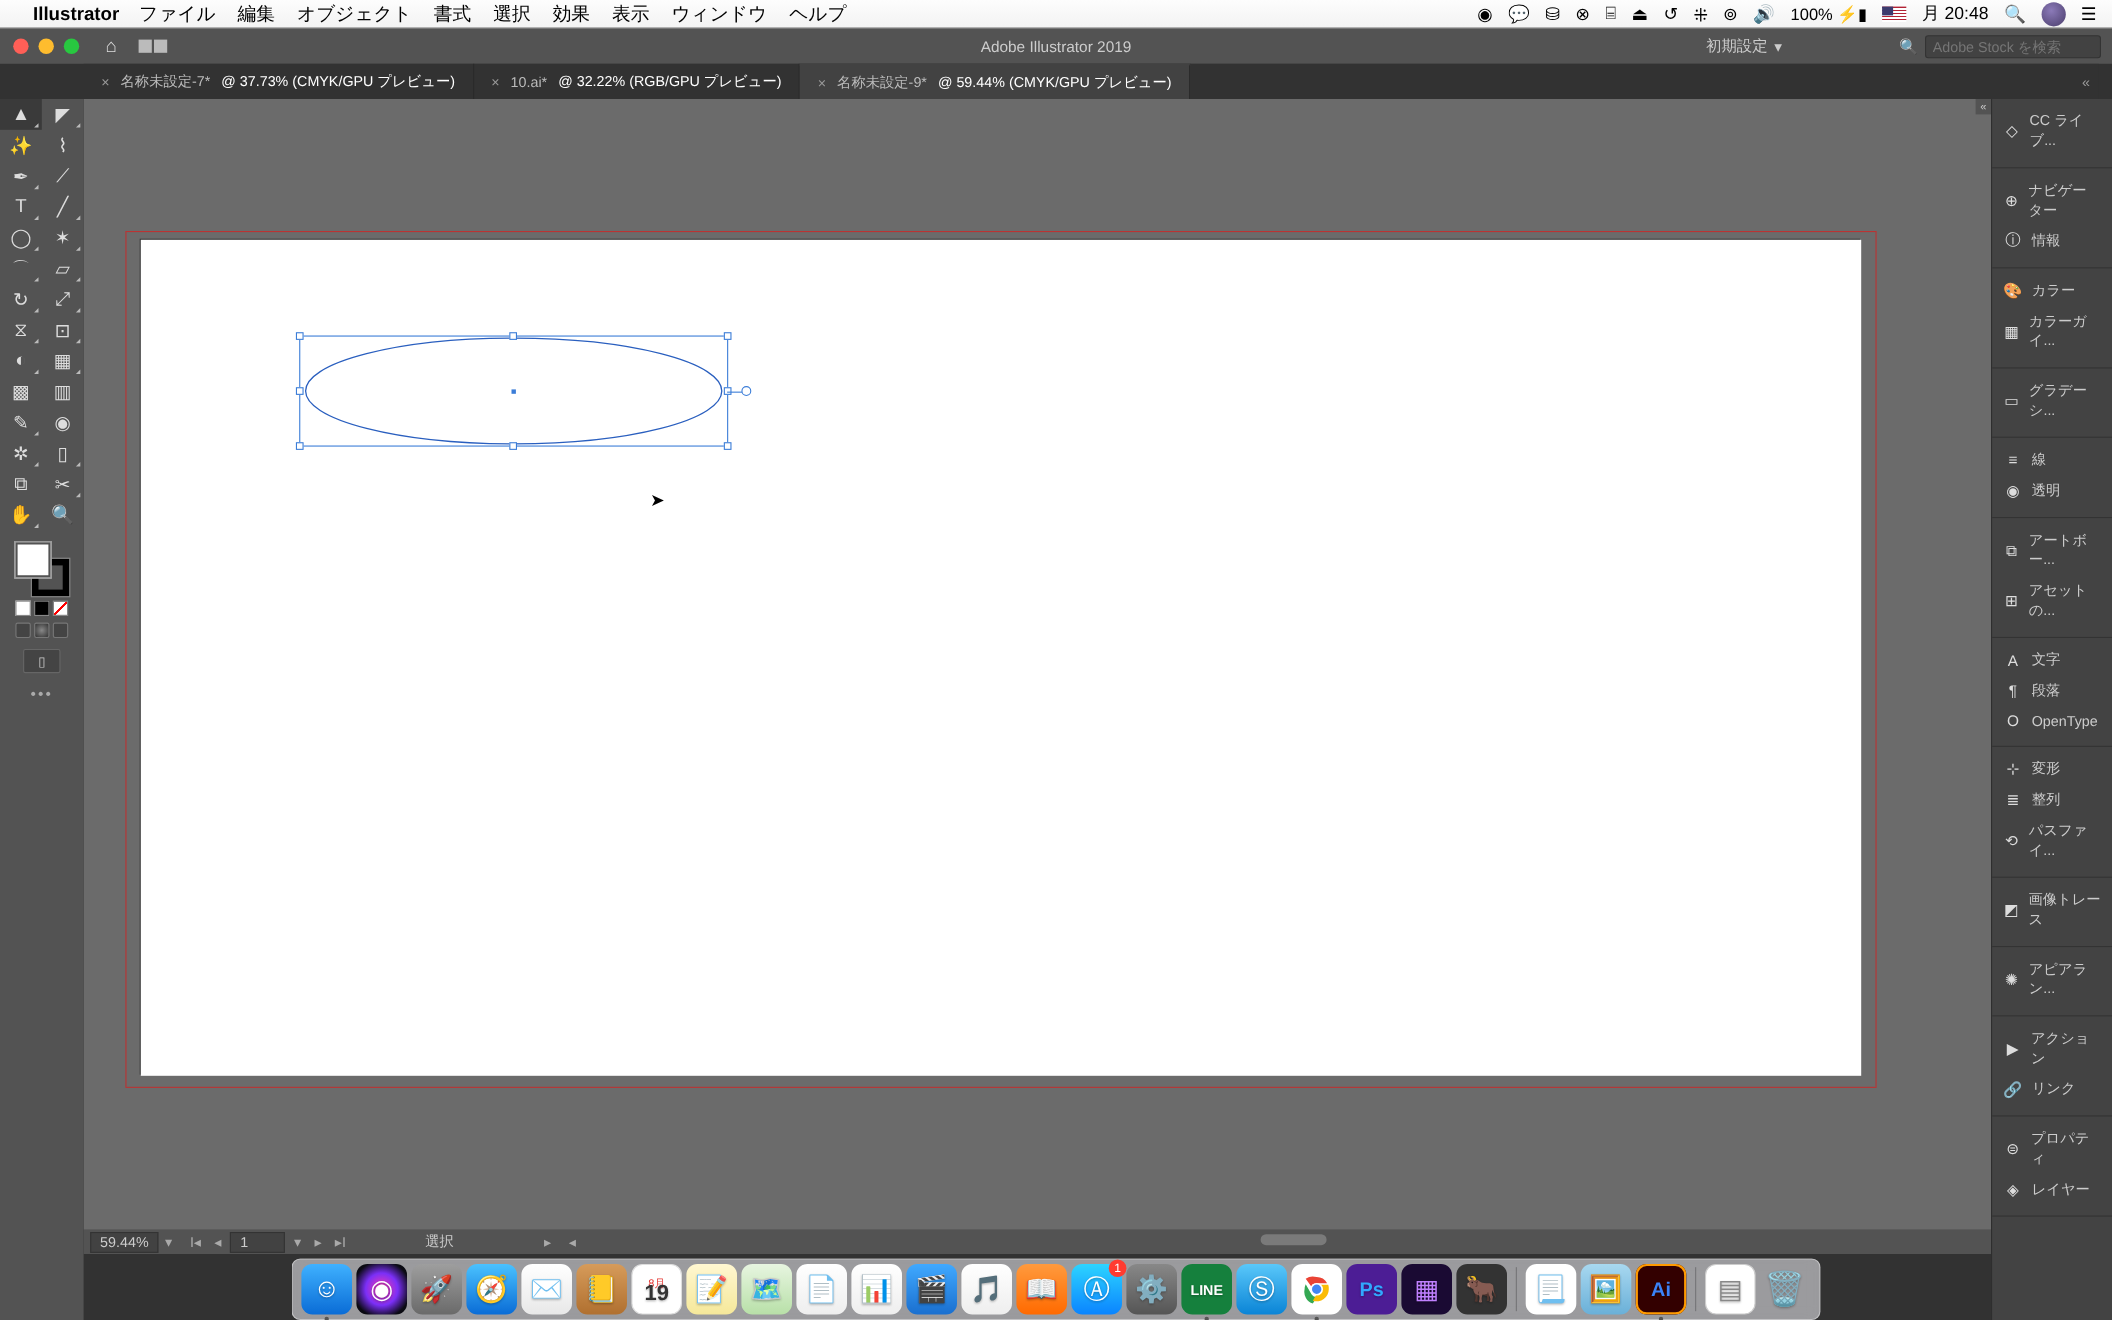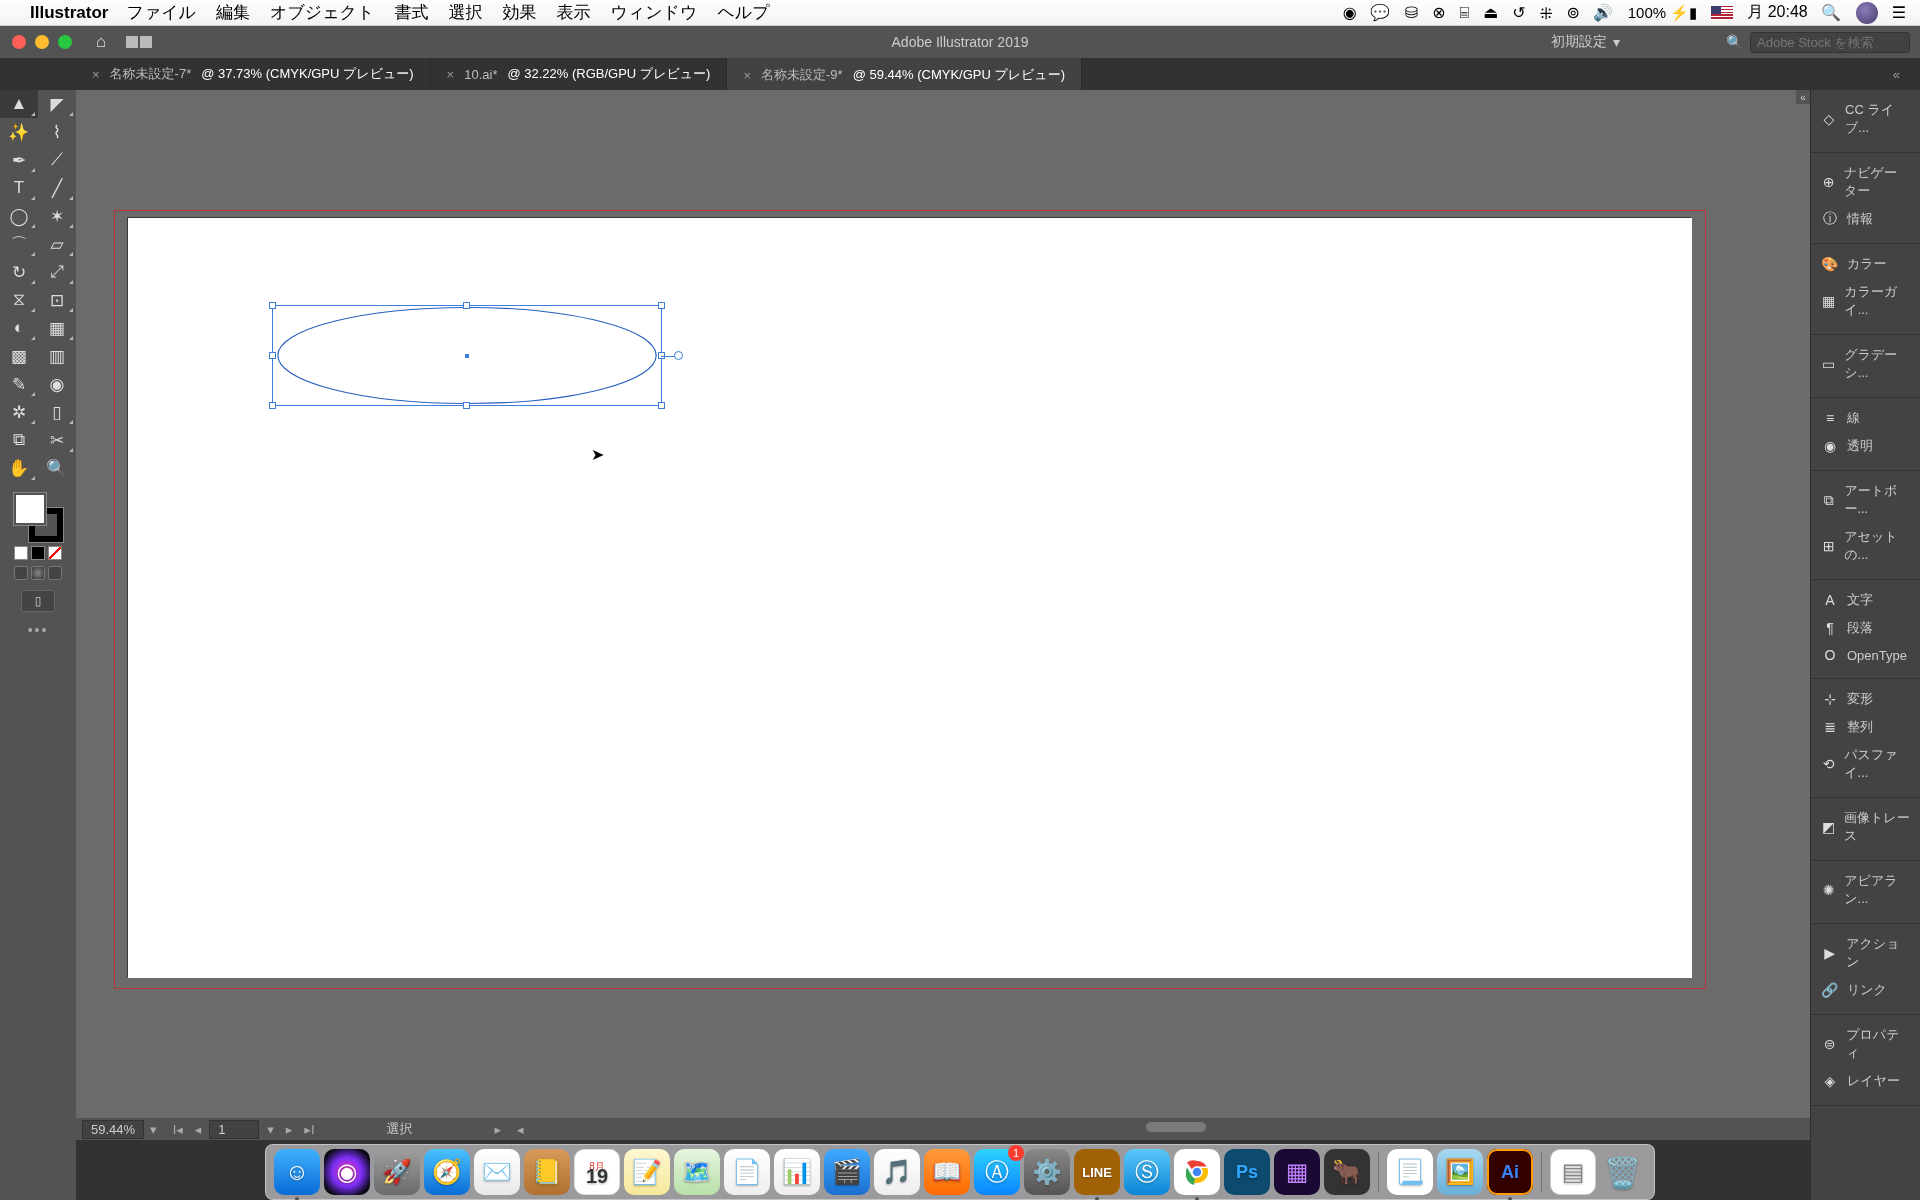--- a/index.html
+++ b/index.html
@@ -109,24 +109,24 @@
 .di-contacts{background:linear-gradient(#d69b5a,#b07030);}
 .di-cal{background:#fff;color:#e53935;border:1px solid #ddd;}
 .di-notes{background:linear-gradient(#fff7d1,#f5e89a);color:#b58b00;}
 .di-maps{background:linear-gradient(#e7f5e0,#b8e0a8);}
 .di-numbers{background:linear-gradient(#fff,#eee);color:#28b463;}
 .di-keynote{background:linear-gradient(#40a9ff,#1a6fcf);}
 .di-music{background:linear-gradient(#fff,#eee);color:#ff3b68;}
 .di-books{background:linear-gradient(#ff9a3d,#ff6a00);}
 .di-appstore{background:linear-gradient(#2dd4ff,#0a84ff);}
 .di-sys{background:linear-gradient(#888,#555);}
-.di-line{background:#a16207;}
+.di-line{background:#15803d;}
 .di-skype{background:linear-gradient(#5ac8fa,#0a84d6);}
 .di-chrome{background:#fff;}
-.di-ps{background:#0c4a6e;color:#31a8ff;font-weight:700;font-size:18px;}
+.di-ps{background:#4c1d95;color:#31a8ff;font-weight:700;font-size:18px;}
 .di-me{background:#1a0a33;color:#c080ff;}
 .di-bull{background:#333;color:#bbb;}
 .di-text{background:#fff;color:#555;}
 .di-preview{background:linear-gradient(#a8d8f0,#6ab0d8);}
 .di-ai{background:#330000;color:#3b82f6;font-weight:700;font-size:18px;}
 .di-ai.active{box-shadow:0 0 0 2px #ff9a00 inset;}
 .di-notes2{background:#fff;border:1px solid #ccc;color:#888;}
 .di-trash{background:transparent;color:#888;font-size:30px;}
 .badge{position:absolute;top:-4px;right:-4px;background:#ff3b30;color:#fff;font-size:11px;border-radius:50%;width:16px;height:16px;display:flex;align-items:center;justify-content:center;}
 .rundot{position:absolute;bottom:-6px;left:50%;transform:translateX(-50%);width:4px;height:4px;background:#555;border-radius:50%;}

